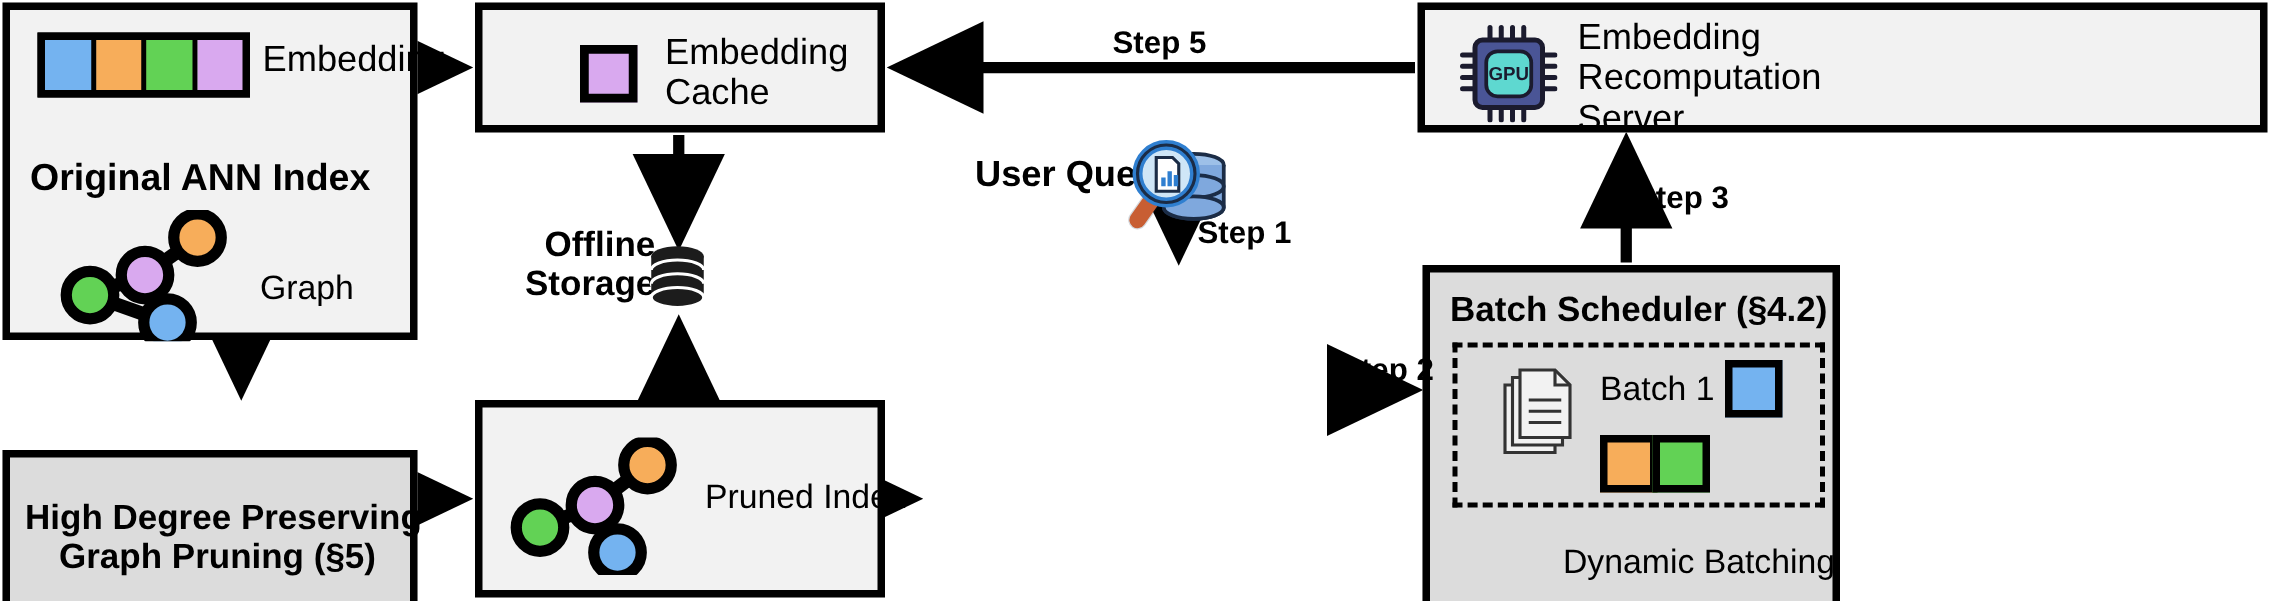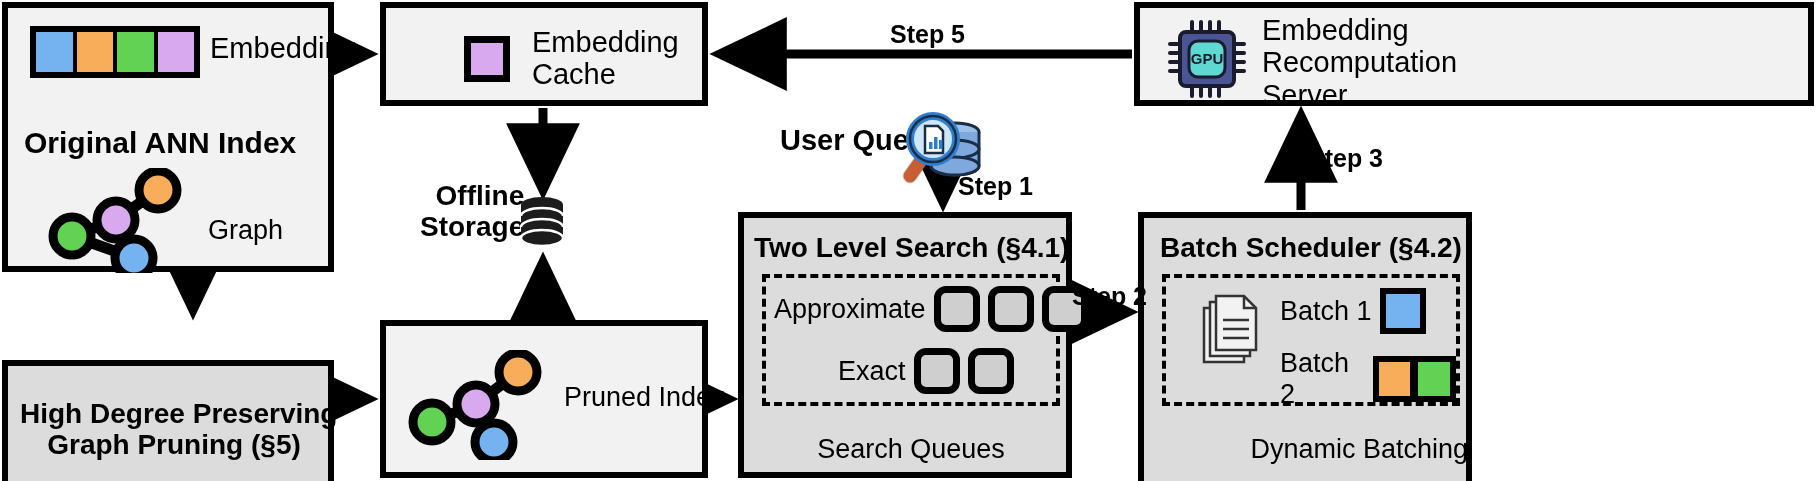--- a/index.html
+++ b/index.html
@@ -214,56 +214,38 @@
       <line x1="68" y1="54" x2="110" y2="22" stroke="#000" stroke-width="11"></line>
       <line x1="68" y1="54" x2="86" y2="92" stroke="#000" stroke-width="11"></line>
       <circle cx="110" cy="22" r="19" fill="#f7ad5a" stroke="#000" stroke-width="9"></circle>
       <circle cx="68" cy="54" r="19" fill="#d9a9ef" stroke="#000" stroke-width="9"></circle>
       <circle cx="24" cy="72" r="19" fill="#62d255" stroke="#000" stroke-width="9"></circle>
       <circle cx="86" cy="92" r="19" fill="#74b3f0" stroke="#000" stroke-width="9"></circle>
     </svg>
     <div class="lbl" id="pruned-label">Pruned Index</div>
   </div>
 
-  <div class="box shaded" id="search-box">
-    <div class="lbl" id="search-title">Two Level Search (§4.1)</div>
-    <div id="search-dashed">
-      <div class="q-row" style="left:8px; top:8px;">
-        <span class="q-label">Approximate</span>
-        <span class="q-slot"></span>
-        <span class="q-slot"></span>
-        <span class="q-slot"></span>
-      </div>
-      <div class="q-row" style="left:72px; top:70px;">
-        <span class="q-label">Exact</span>
-        <span class="q-slot"></span>
-        <span class="q-slot"></span>
-      </div>
-    </div>
-    <div class="lbl" id="queue-footer">Search Queues</div>
-  </div>
 
   <div class="box shaded" id="batch-box">
     <div class="lbl" id="batch-title">Batch Scheduler (§4.2)</div>
     <div id="batch-dashed">
       <svg id="docs-icon" viewBox="0 0 58 72">
         <path d="M4,14 H32 L44,26 V68 H4 Z" fill="#f2f2f2" stroke="#333" stroke-width="2.5"></path>
         <path d="M10,8 H38 L50,20 V62 H10 Z" fill="#f2f2f2" stroke="#333" stroke-width="2.5"></path>
         <path d="M16,2 H44 L56,14 V56 H16 Z" fill="#f2f2f2" stroke="#333" stroke-width="2.5"></path>
         <path d="M44,2 V14 H56" fill="none" stroke="#333" stroke-width="2.5"></path>
         <line x1="23" y1="26" x2="49" y2="26" stroke="#333" stroke-width="2.5"></line>
         <line x1="23" y1="35" x2="49" y2="35" stroke="#333" stroke-width="2.5"></line>
         <line x1="23" y1="44" x2="49" y2="44" stroke="#333" stroke-width="2.5"></line>
       </svg>
       <div class="b-row" style="left:114px; top:10px;">
         <span class="b-label">Batch 1</span>
         <span class="b-chip" style="background:#74b3f0"></span>
       </div>
       <div class="b-row" style="left:114px; top:70px;">
-        <span class="b-label">Batch 2</span>
         <span class="b-chip" style="background:#f7ad5a"></span>
         <span class="b-chip" style="background:#62d255; margin-left:-12px;"></span>
       </div>
     </div>
     <div class="lbl" id="batch-footer">Dynamic Batching</div>
   </div>
 
   <div class="box" id="server-box">
     <svg id="gpu-icon" viewBox="0 0 78 78">
       <g stroke="#1b1b2e" stroke-width="4" stroke-linecap="round">

